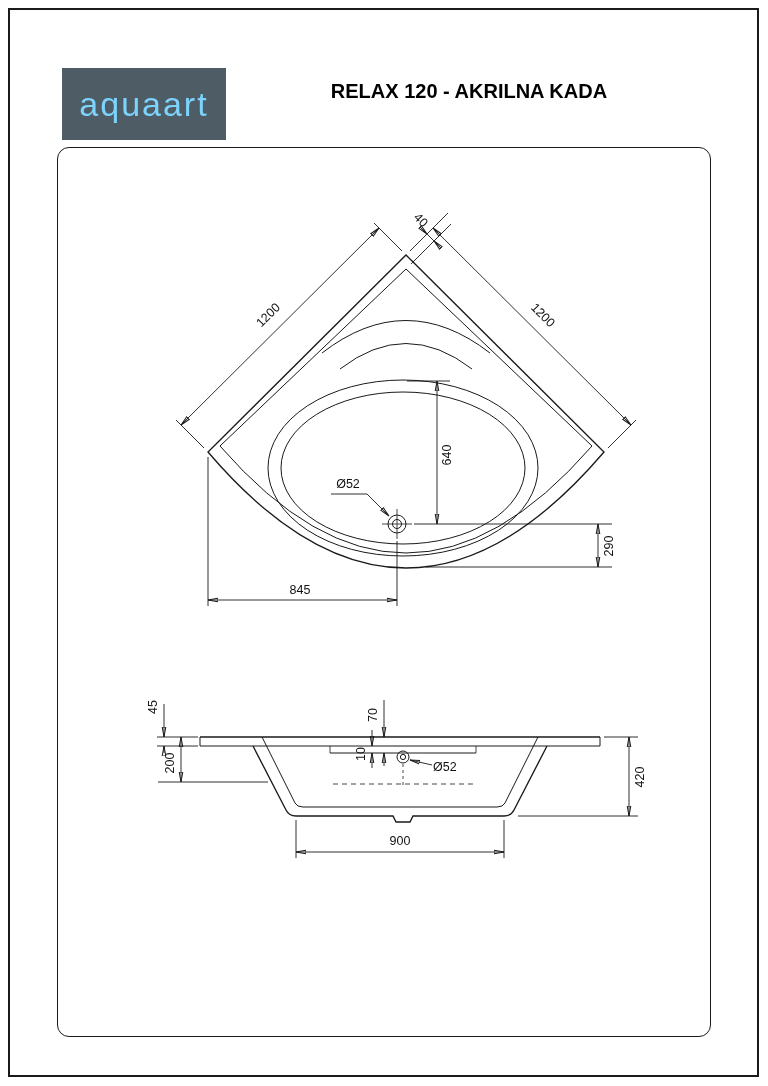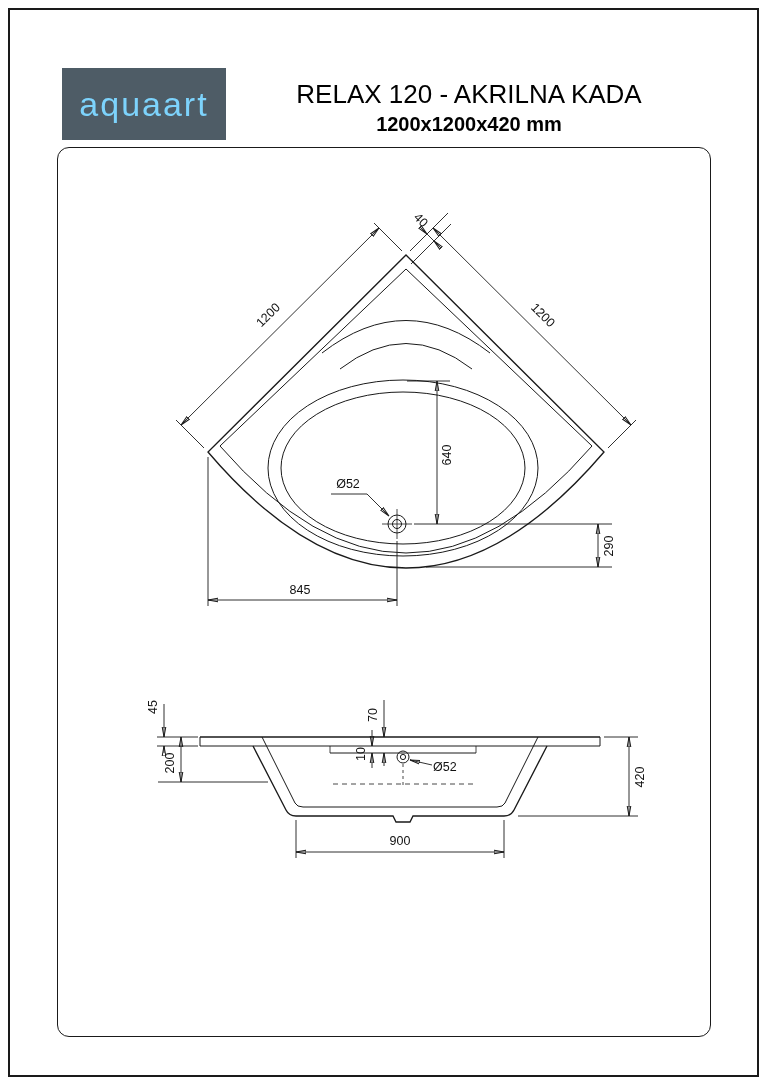--- a/index.html
+++ b/index.html
@@ -14,21 +14,21 @@
   .logo-box {
     position:absolute; left:62px; top:68px; width:164px; height:72px;
     background:#4e5c66; display:flex; align-items:center; justify-content:center;
   }
   .logo-text {
     font-size:34px; color:#7dd3fc; letter-spacing:2px; font-weight:400;
   }
   .title-block {
     position:absolute; left:226px; top:80px; width:486px; text-align:center; color:#000;
   }
-  .title-line1 { font-size:26px; font-weight:400; line-height:1.15; }
+  .title-line1 { font-size:20px; font-weight:700; line-height:1.15; }
   .title-line2 { font-size:20px; font-weight:700; line-height:1.15; margin-top:3px; }
   .drawing-frame {
     position:absolute; left:57px; top:147px; width:654px; height:890px;
     border:1.6px solid #1a1a1a; border-radius:12px; box-sizing:border-box;
   }
   svg.drawing { position:absolute; left:0; top:0; }
   svg.drawing path, svg.drawing line, svg.drawing ellipse,
   svg.drawing circle, svg.drawing polyline {
     fill:none; stroke:#1a1a1a; stroke-width:1;
   }
@@ -45,21 +45,20 @@
 <body>
 
 <div class="outer-border"></div>
 
 <div class="logo-box">
   <span class="logo-text">aquaart</span>
 </div>
 
 <div class="title-block">
   <div class="title-line1">RELAX 120 - AKRILNA KADA</div>
-  <div class="title-line2">1200x1200x420 mm</div>
 </div>
 
 <div class="drawing-frame"></div>
 
 <svg class="drawing" width="768" height="1086" viewBox="0 0 768 1086">
   <defs>
     <marker id="arr" refX="10" refY="3" markerWidth="10.5" markerHeight="6.5" orient="auto-start-reverse" markerUnits="userSpaceOnUse">
       <path d="M0,1.2 L10,3 L0,4.8 Z" fill="#1a1a1a" stroke="none"></path>
     </marker>
   </defs>

